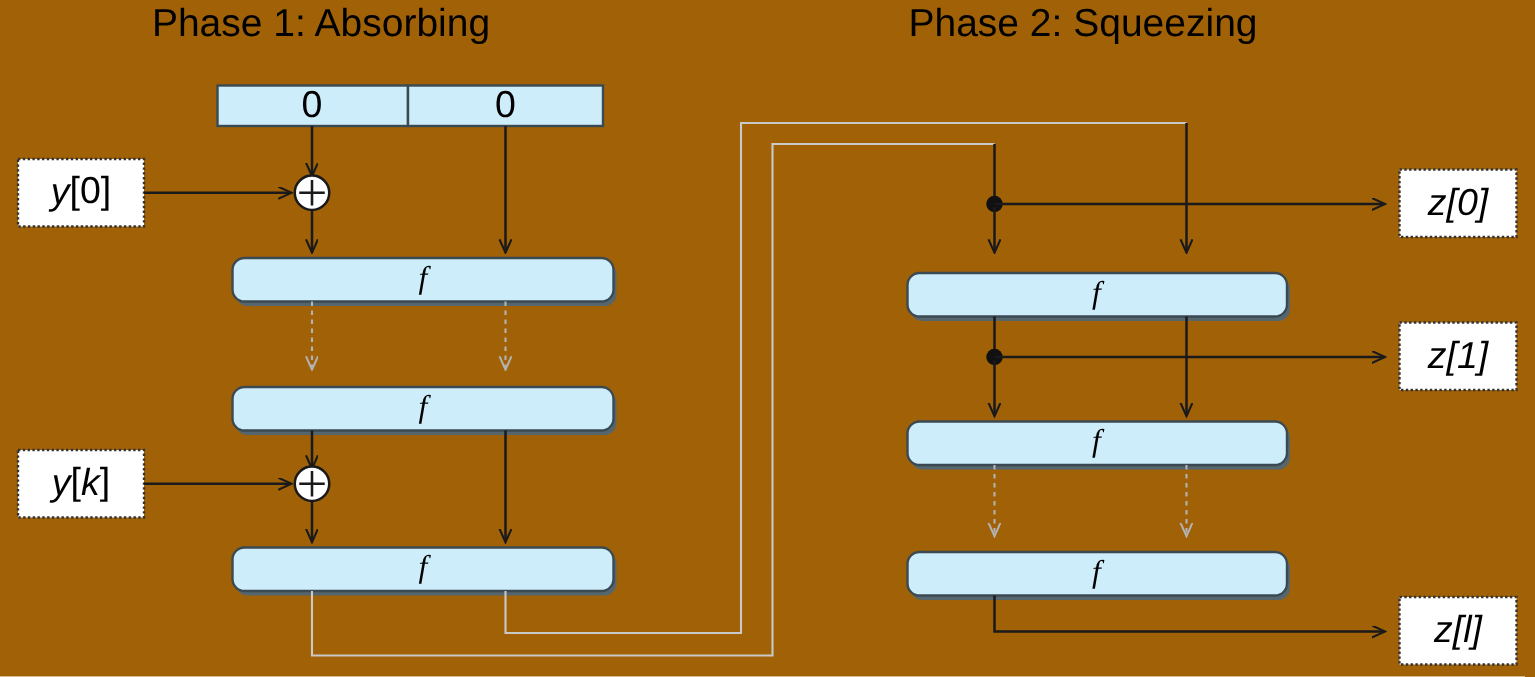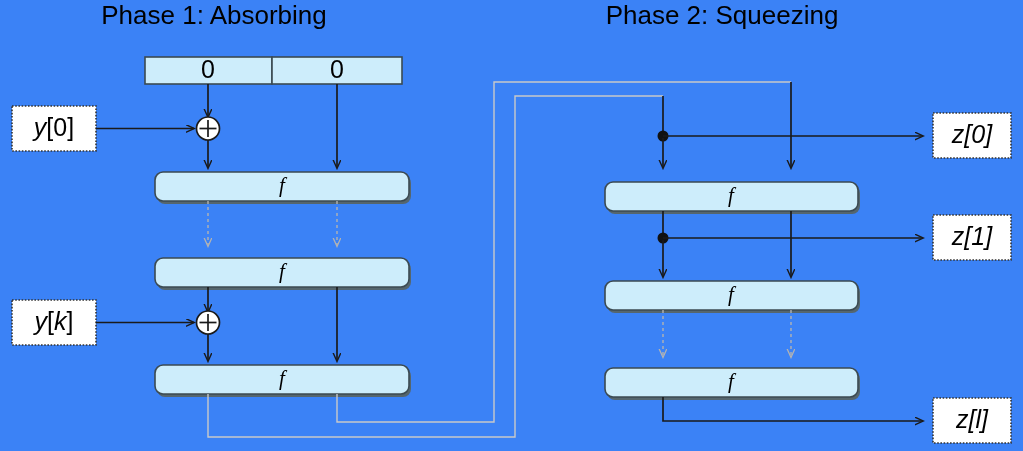--- a/index.html
+++ b/index.html
@@ -1,18 +1,18 @@
 <!DOCTYPE html>
 <html><head>
 <meta charset="utf-8">
 <style>
   html,body{margin:0;padding:0;background:#ffffff;}
   body{width:1023px;height:451px;overflow:hidden;
        font-family:"Liberation Sans", sans-serif;}
-  #stage{position:relative;width:1023px;height:451px;background:#3b82f6;}
+  #stage{position:relative;width:1023px;height:451px;background:#a16207;}
   svg{display:block;}
   .blk-fill{fill:#cdedfb;stroke:#3b4a52;stroke-width:1.6;}
   .blk-shadow{fill:#55666e;}
   .reg-cell{fill:#cdedfb;stroke:#3b4a52;stroke-width:1.6;}
   .solid-line{stroke:#1a1a1a;stroke-width:1.7;fill:none;}
   .gray-line{stroke:#c9c9c9;stroke-width:1.4;fill:none;}
   .dash-line{stroke:#b3b3b3;stroke-width:1.4;fill:none;}
   .dot-box{fill:#ffffff;stroke:#333333;stroke-width:1.6;
            stroke-dasharray:1.6 1.6;}
   .tapdot{fill:#111111;}

